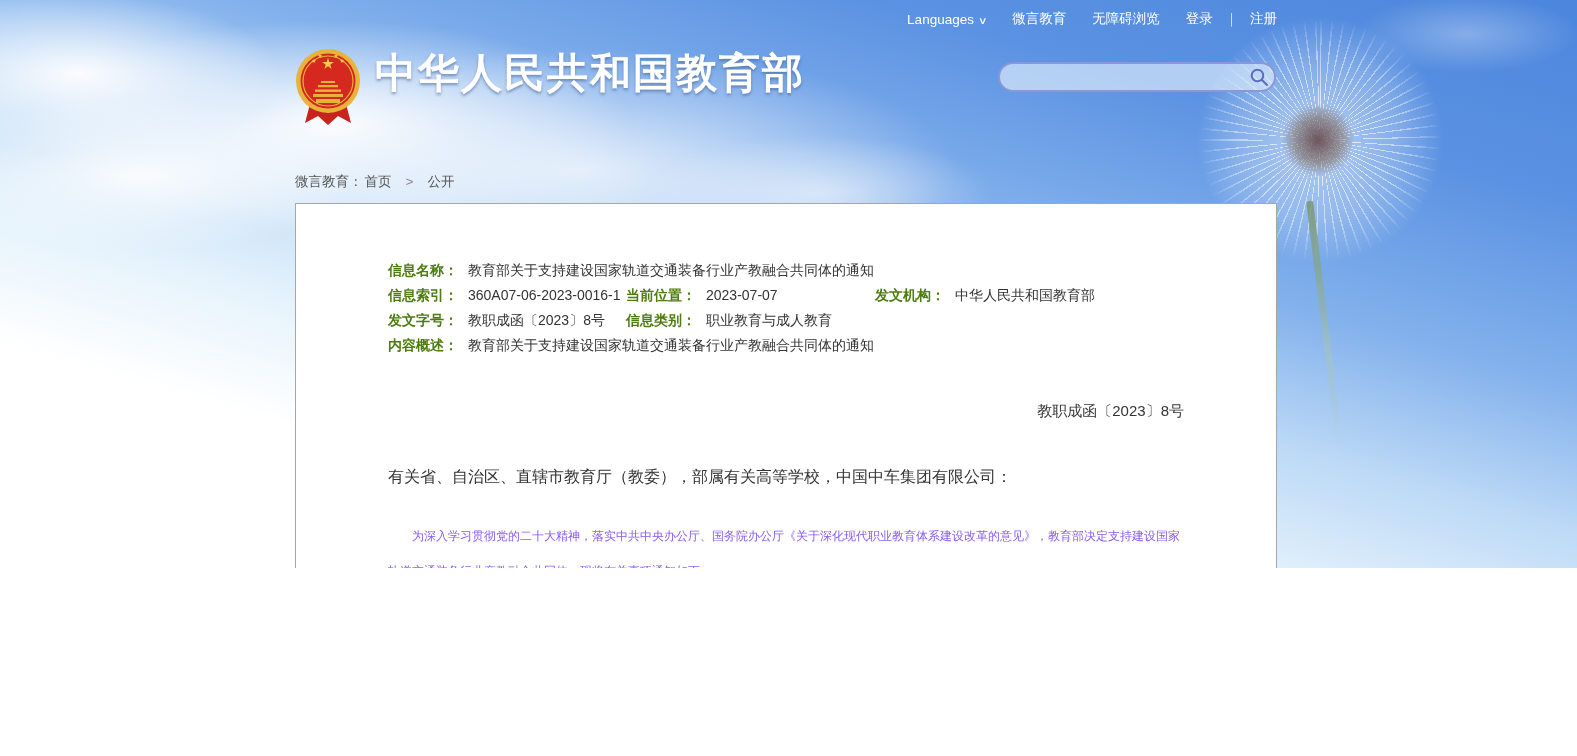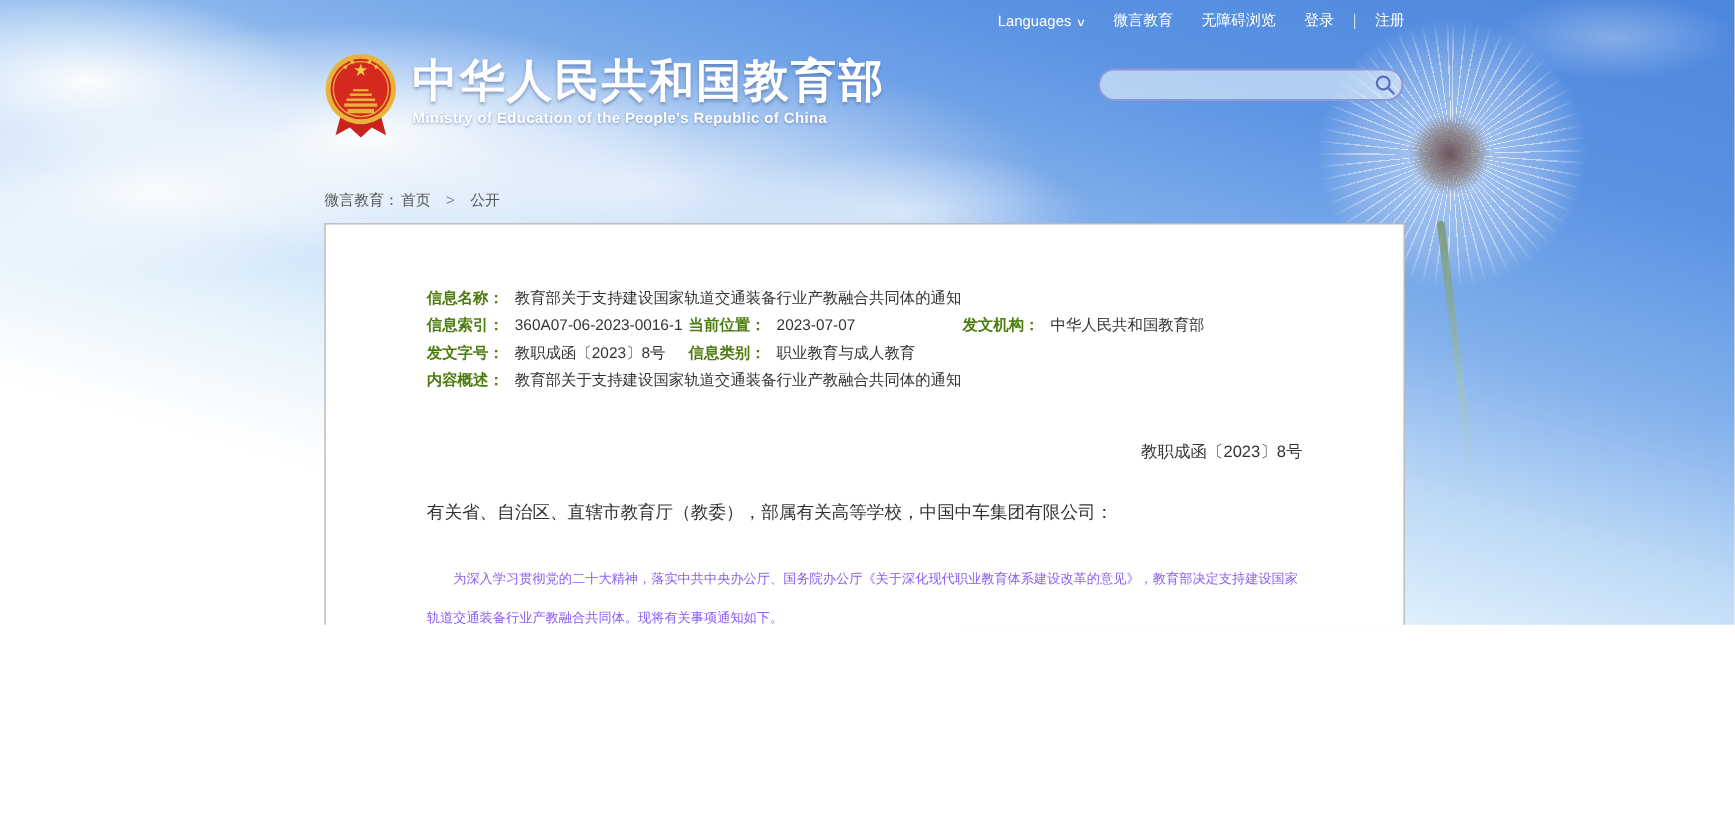--- a/index.html
+++ b/index.html
@@ -81,21 +81,21 @@
   .pair-a { width:238px; flex:0 0 238px; }
   .pair-b { width:249px; flex:0 0 249px; }
   .pair-c { flex:1; }
 
   .doc-title { margin-top:62px; text-align:center; font-size:21.5px; font-weight:bold;
     color:#383838; line-height:33px; }
   .doc-title .line { display:block; }
 
   .doc-number { margin-top:42px; text-align:right; font-size:15px; color:#333; line-height:22px; }
 
-  .salutation { margin-top:33px; font-size:16px; color:#333; line-height:24px; }
+  .salutation { margin-top:43px; font-size:16px; color:#333; line-height:24px; }
 
   .body-paragraph { margin-top:30px; font-size:12px; color:#8b5cf6; line-height:35px; text-indent:2em; }
 </style>
 </head>
 <body>
 
 <div class="page">
 
   <div class="dandelion">
     <div class="dandelion-glow"></div>
@@ -133,21 +133,20 @@
           <rect x="26" y="33" width="14" height="2"></rect>
           <rect x="23" y="37" width="20" height="2.2"></rect>
           <rect x="20" y="41.5" width="26" height="2.4"></rect>
           <rect x="18" y="46" width="30" height="3"></rect>
           <rect x="21" y="51" width="24" height="4"></rect>
         </g>
       </svg>
     </div>
     <div class="brand-text">
       <div class="site-title">中华人民共和国教育部</div>
-      <div class="site-subtitle">Ministry of Education of the People's Republic of China</div>
     </div>
   </div>
 
   <div class="searchbox">
     <input class="search-input" type="text" placeholder="" style="">
     <span class="search-icon">
       <svg width="20" height="20" viewBox="0 0 20 20">
         <circle cx="8.5" cy="8.5" r="5.8" fill="none" stroke="#5b6cc0" stroke-width="2"></circle>
         <line x1="13" y1="13" x2="18" y2="18" stroke="#5b6cc0" stroke-width="2" stroke-linecap="round"></line>
       </svg>

